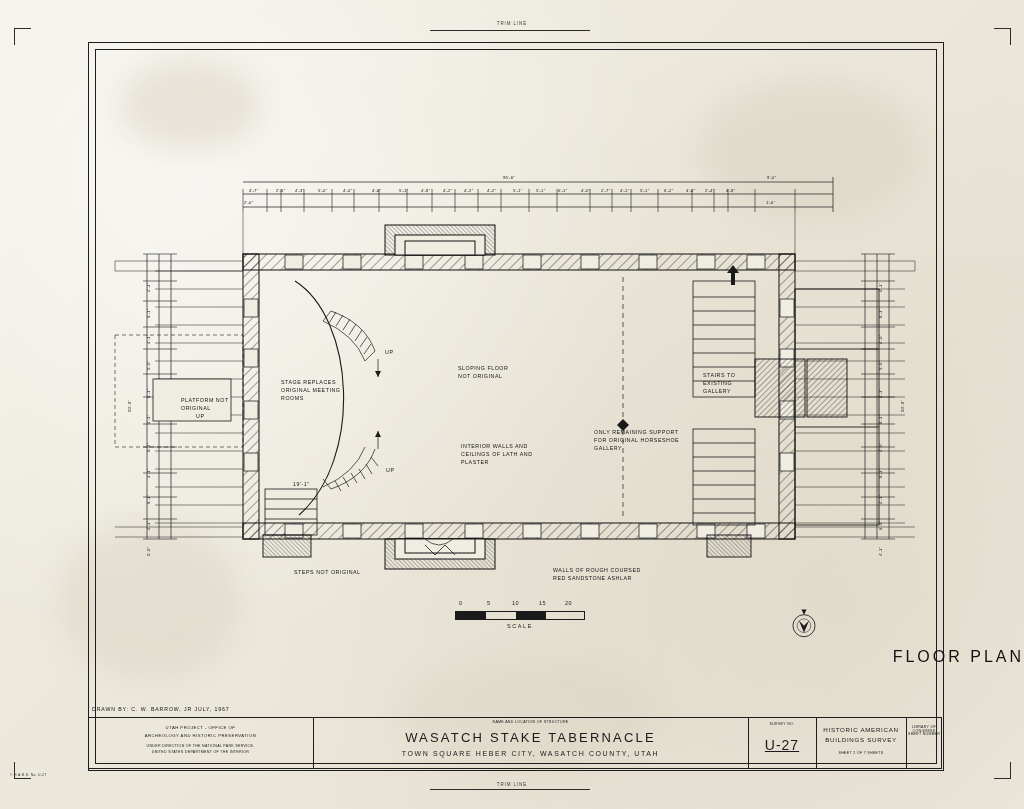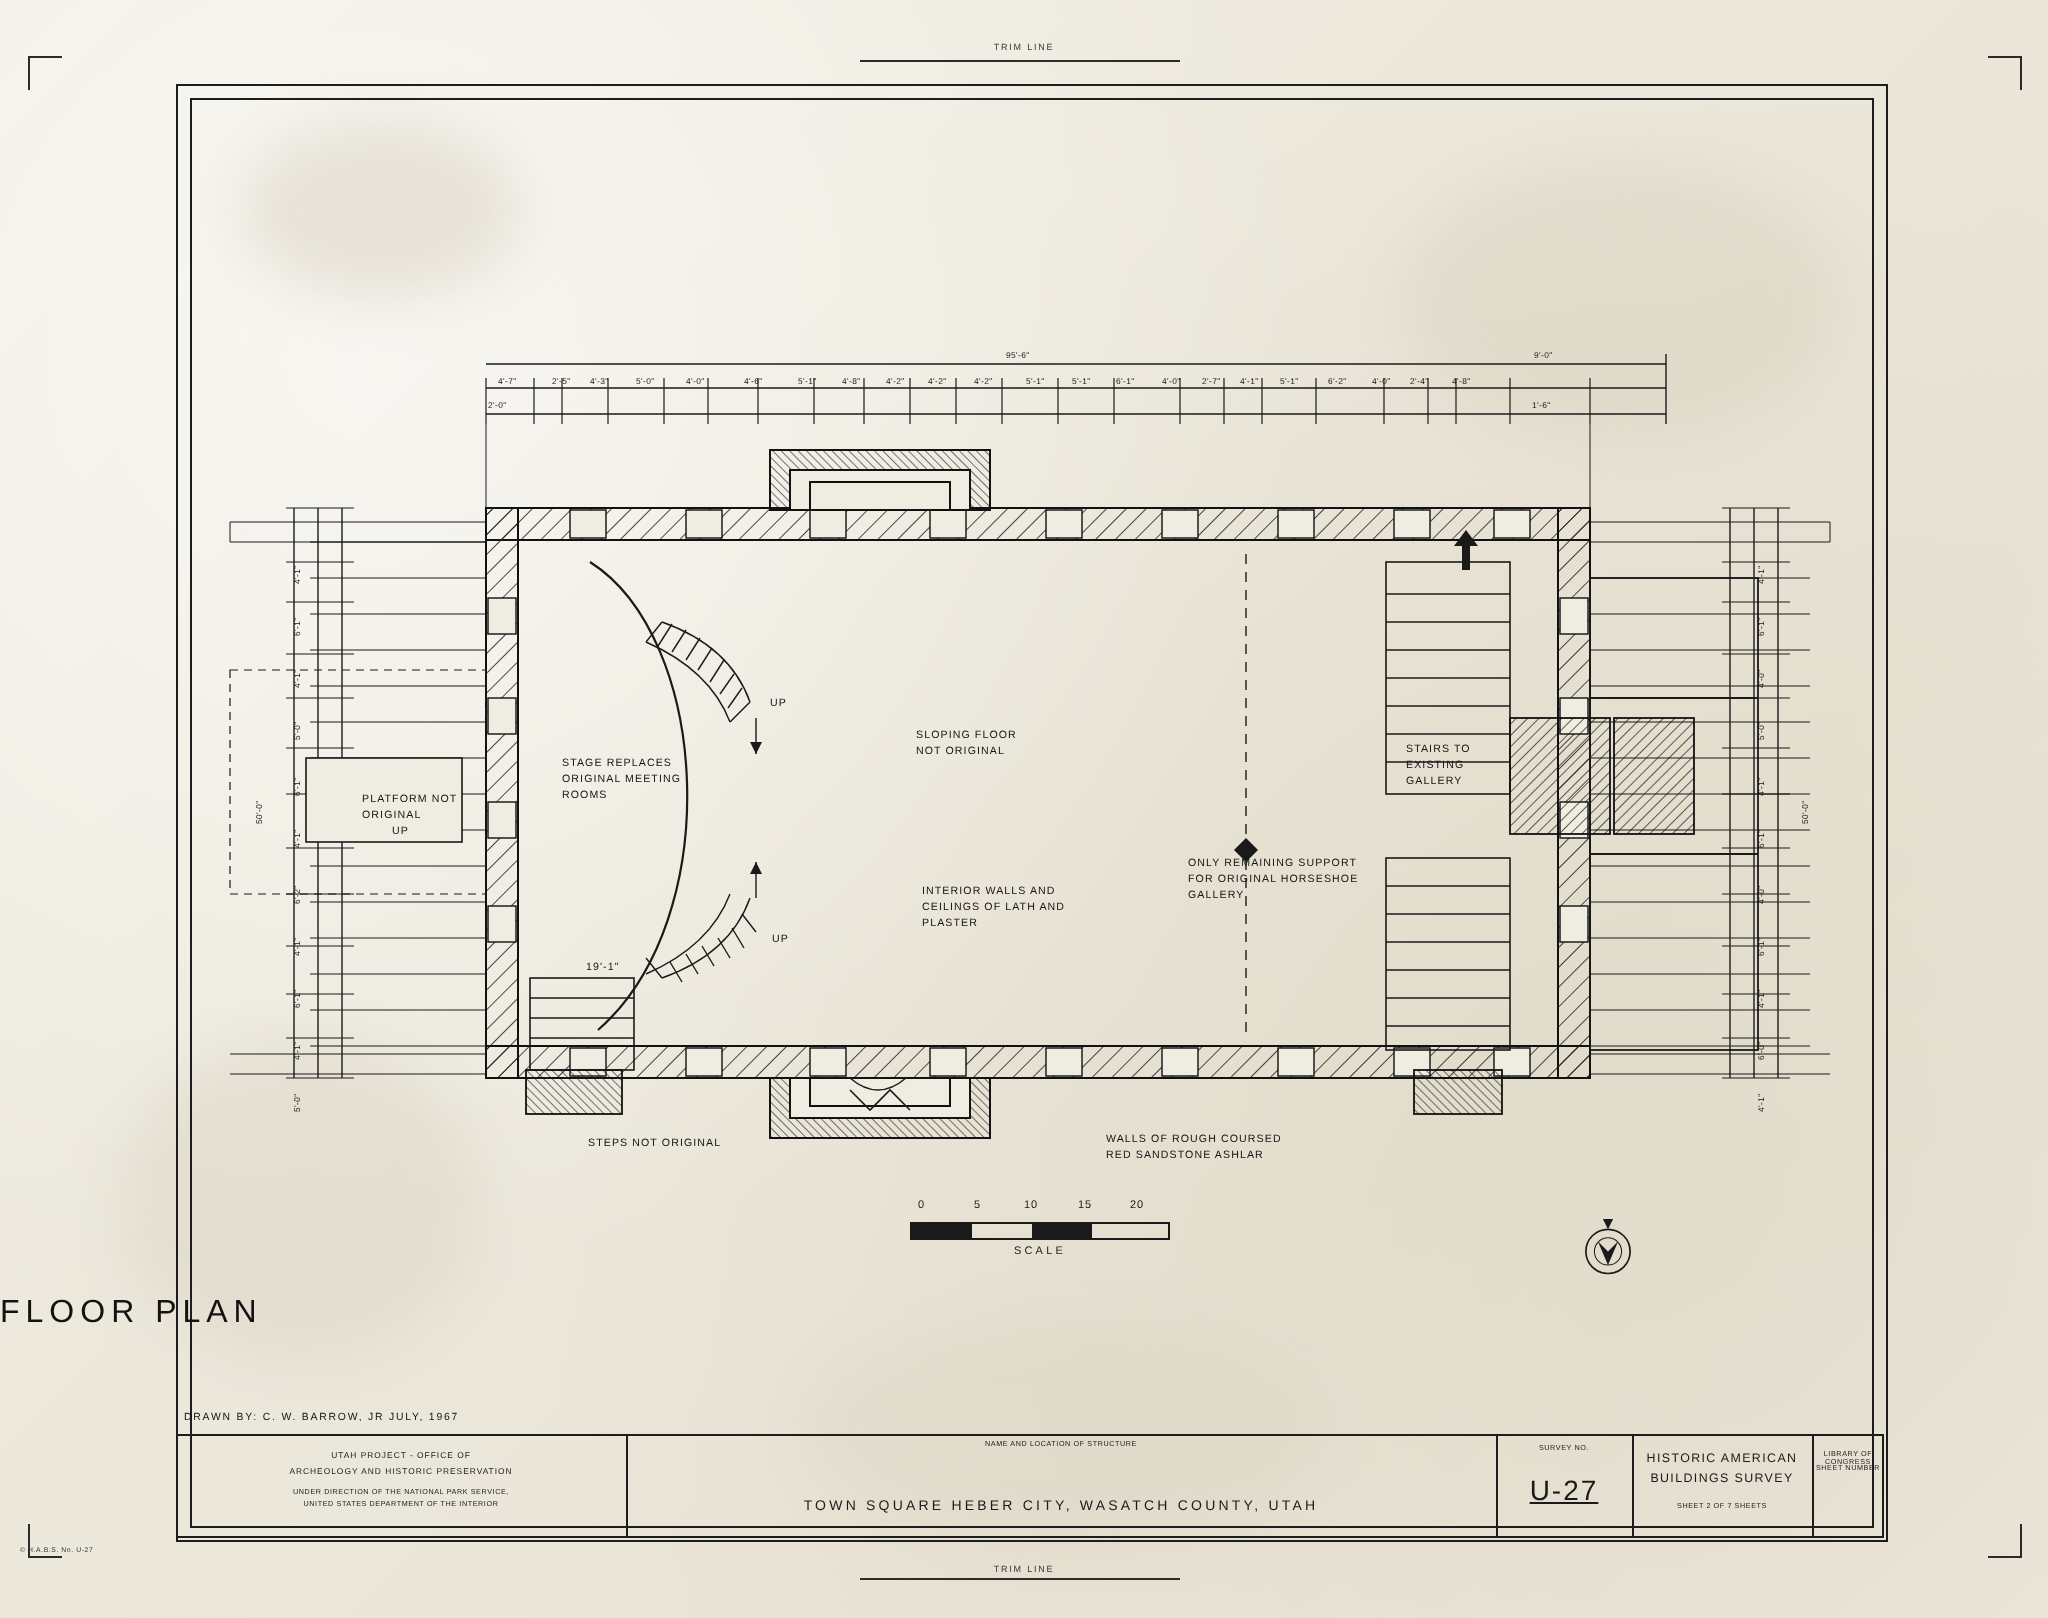--- a/index.html
+++ b/index.html
@@ -52,21 +52,21 @@
   .dim.vert{transform-origin:0 0;transform:rotate(-90deg);}
 
   .scale-wrap{position:absolute;left:455px;top:600px;width:130px;text-align:center;}
   .scale-nums{position:relative;height:10px;}
   .scale-nums span{position:absolute;font-size:5.5px;letter-spacing:.5px;}
   .scale-bar{position:relative;height:7px;margin-top:1px;border:0.8px solid #1a1a1a;}
   .scale-bar i{position:absolute;top:0;bottom:0;background:#1a1a1a;}
   .scale-text{font-size:5.5px;letter-spacing:1.6px;margin-top:3px;}
 
   .plan-title{
-    position:absolute;left:0;right:0;top:648px;text-align:left;
+    position:absolute;left:0;right:0;top:648px;text-align:right;
     font-size:16px;letter-spacing:3px;color:#121212;
   }
 
   
   .tb{position:absolute;left:88px;top:717px;width:854px;height:52px;}
   .tb .cell{position:absolute;top:0;bottom:0;border-left:1.2px solid #1d1d1d;}
   .tb-box{position:absolute;inset:0;border:1.2px solid #1d1d1d;}
   .tb-text{position:absolute;text-align:center;width:100%;letter-spacing:.6px;}
 
   .drawn{
@@ -508,20 +508,21 @@
     <div class="cell" style="left:660px;"></div>
     <div class="cell" style="left:728px;"></div>
     <div class="cell" style="left:818px;"></div>
 
     <div class="tb-text lbl-mid" style="left:0;top:8px;width:225px;">UTAH  PROJECT  -  OFFICE  OF</div>
     <div class="tb-text lbl-mid" style="left:0;top:16px;width:225px;">ARCHEOLOGY  AND  HISTORIC  PRESERVATION</div>
     <div class="tb-text tiny2" style="left:0;top:27px;width:225px;">UNDER DIRECTION OF THE NATIONAL PARK SERVICE,</div>
     <div class="tb-text tiny2" style="left:0;top:33px;width:225px;">UNITED STATES DEPARTMENT OF THE INTERIOR</div>
 
     <div class="tb-text tiny2" style="left:225px;top:3px;width:435px;">NAME AND LOCATION OF STRUCTURE</div>
+    <div class="tb-text big-title" style="left:225px;top:13px;width:435px;">WASATCH   STAKE   TABERNACLE</div>
     <div class="tb-text sub-title" style="left:225px;top:33px;width:435px;">TOWN  SQUARE           HEBER  CITY,           WASATCH   COUNTY,          UTAH</div>
 
     <div class="tb-text tiny2" style="left:660px;top:5px;width:68px;">SURVEY NO.</div>
     <div class="tb-text survey-no" style="left:660px;top:20px;width:68px;">U-27</div>
 
     <div class="tb-text habs" style="left:728px;top:8px;width:90px;">HISTORIC AMERICAN</div>
     <div class="tb-text habs" style="left:728px;top:18px;width:90px;">BUILDINGS SURVEY</div>
     <div class="tb-text tiny2" style="left:728px;top:34px;width:90px;">SHEET  2  OF  7  SHEETS</div>
 
     <div class="tb-text tiny2" style="left:818px;top:8px;width:36px;">LIBRARY OF CONGRESS</div>

